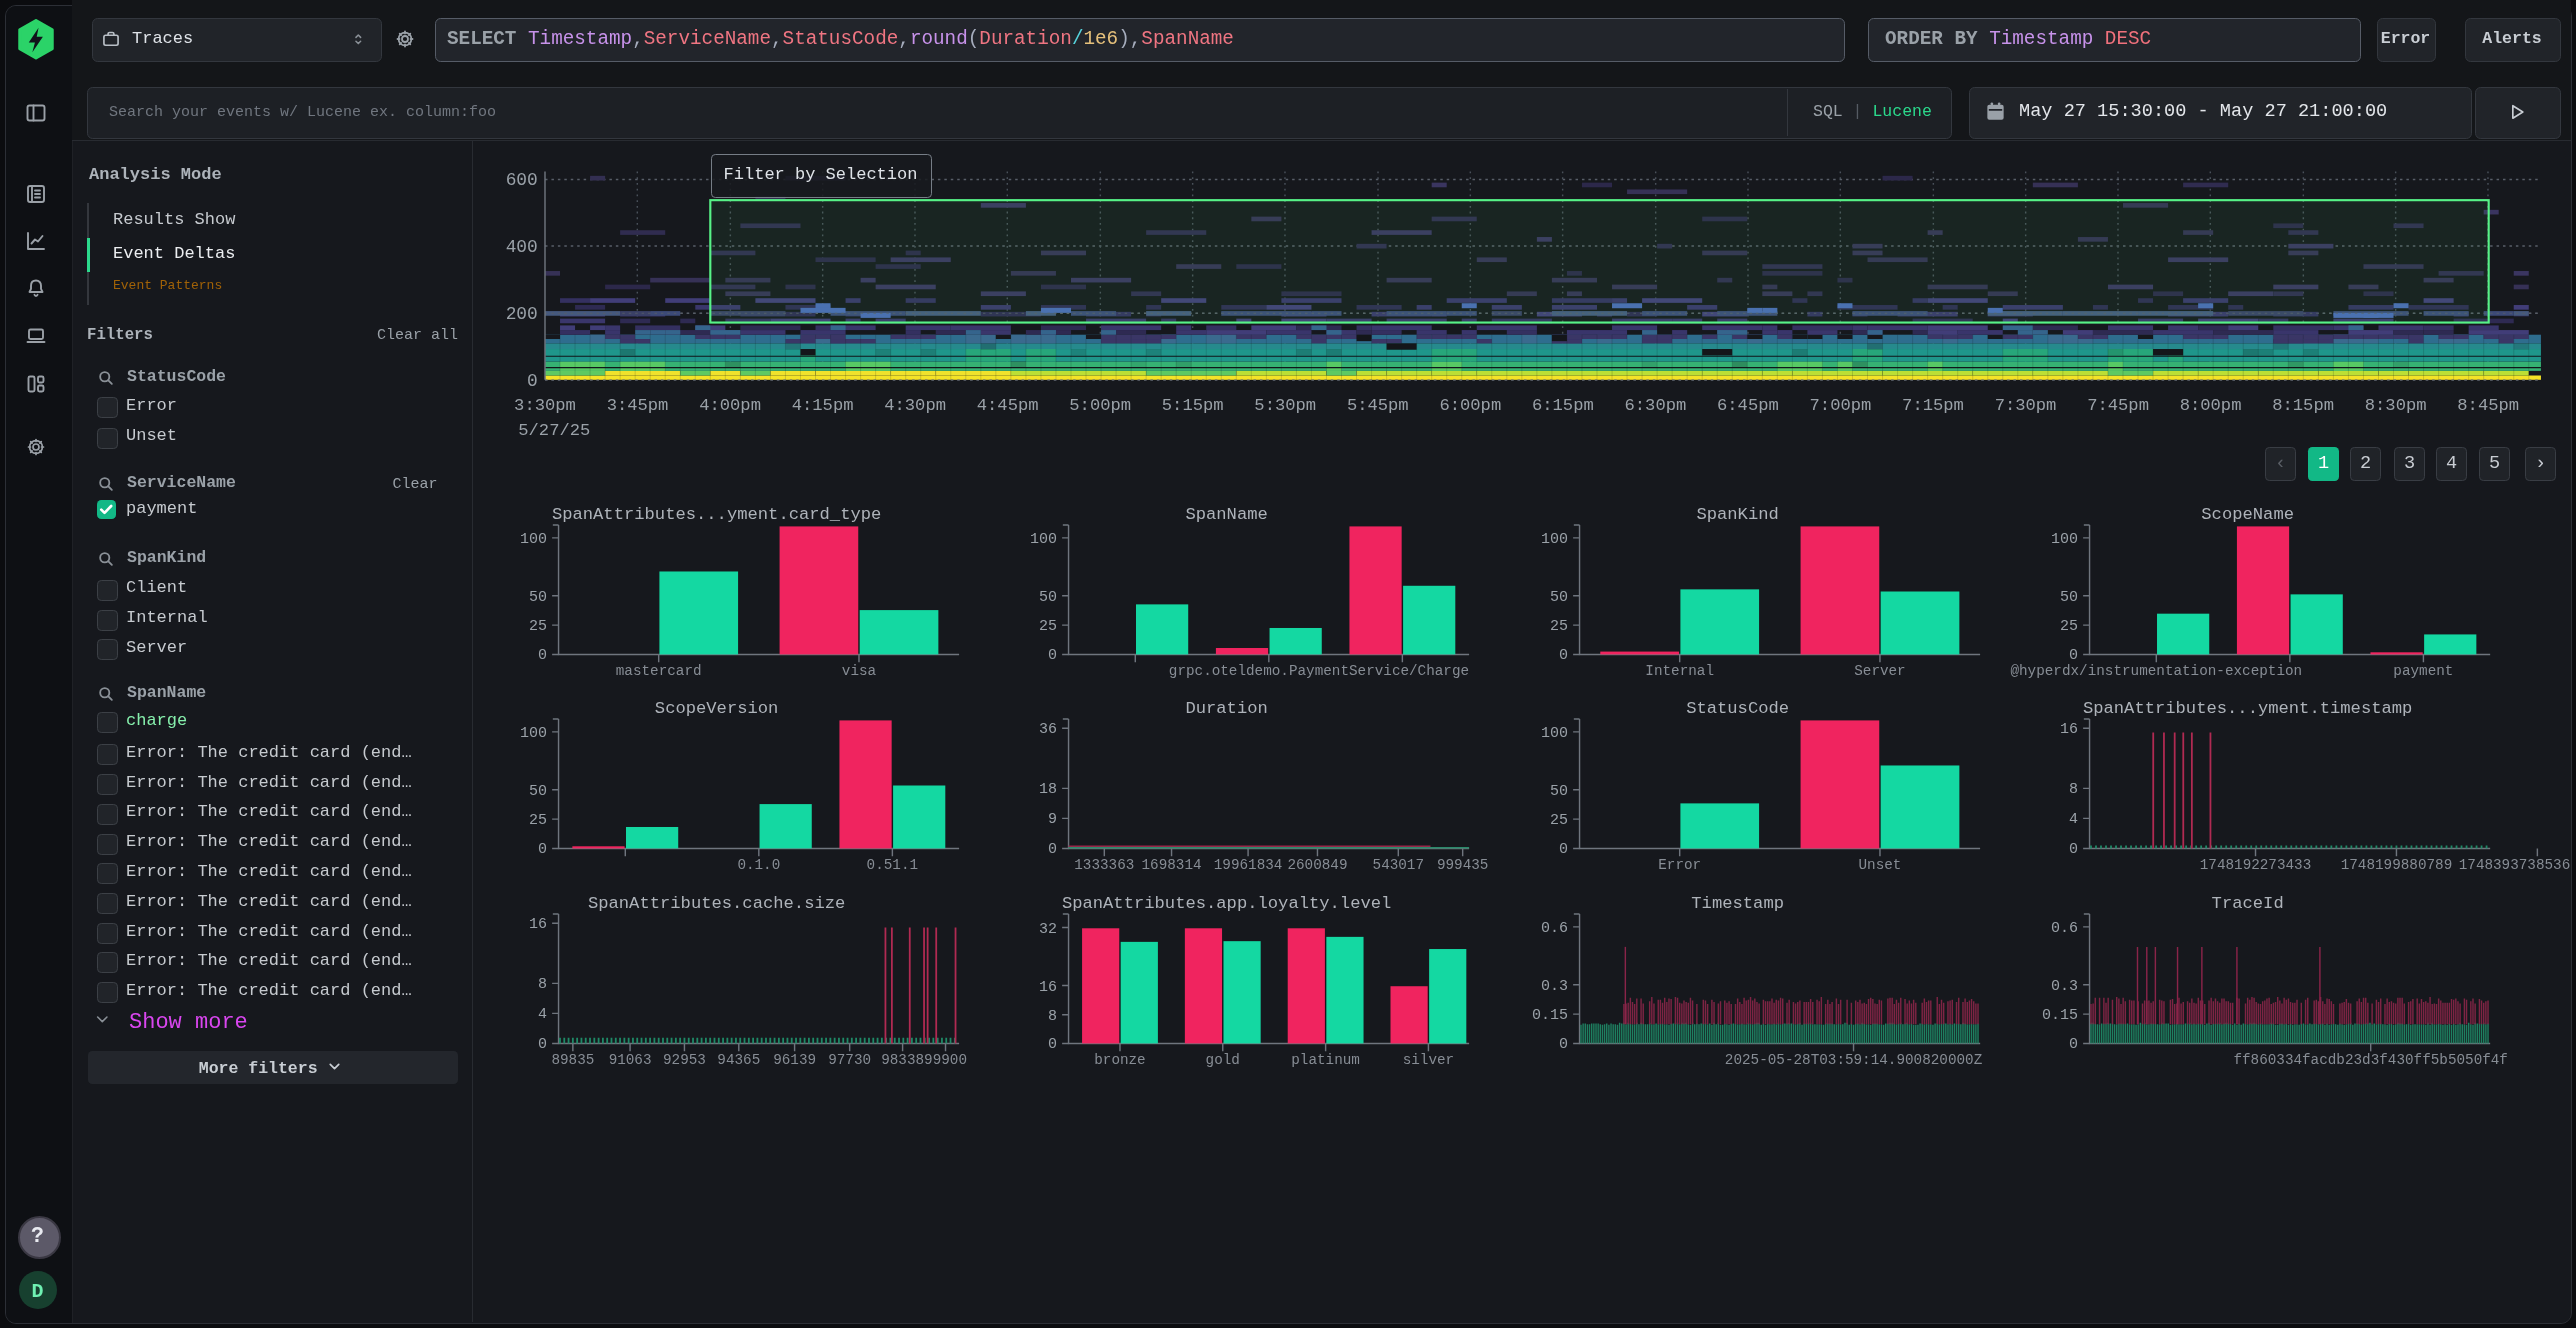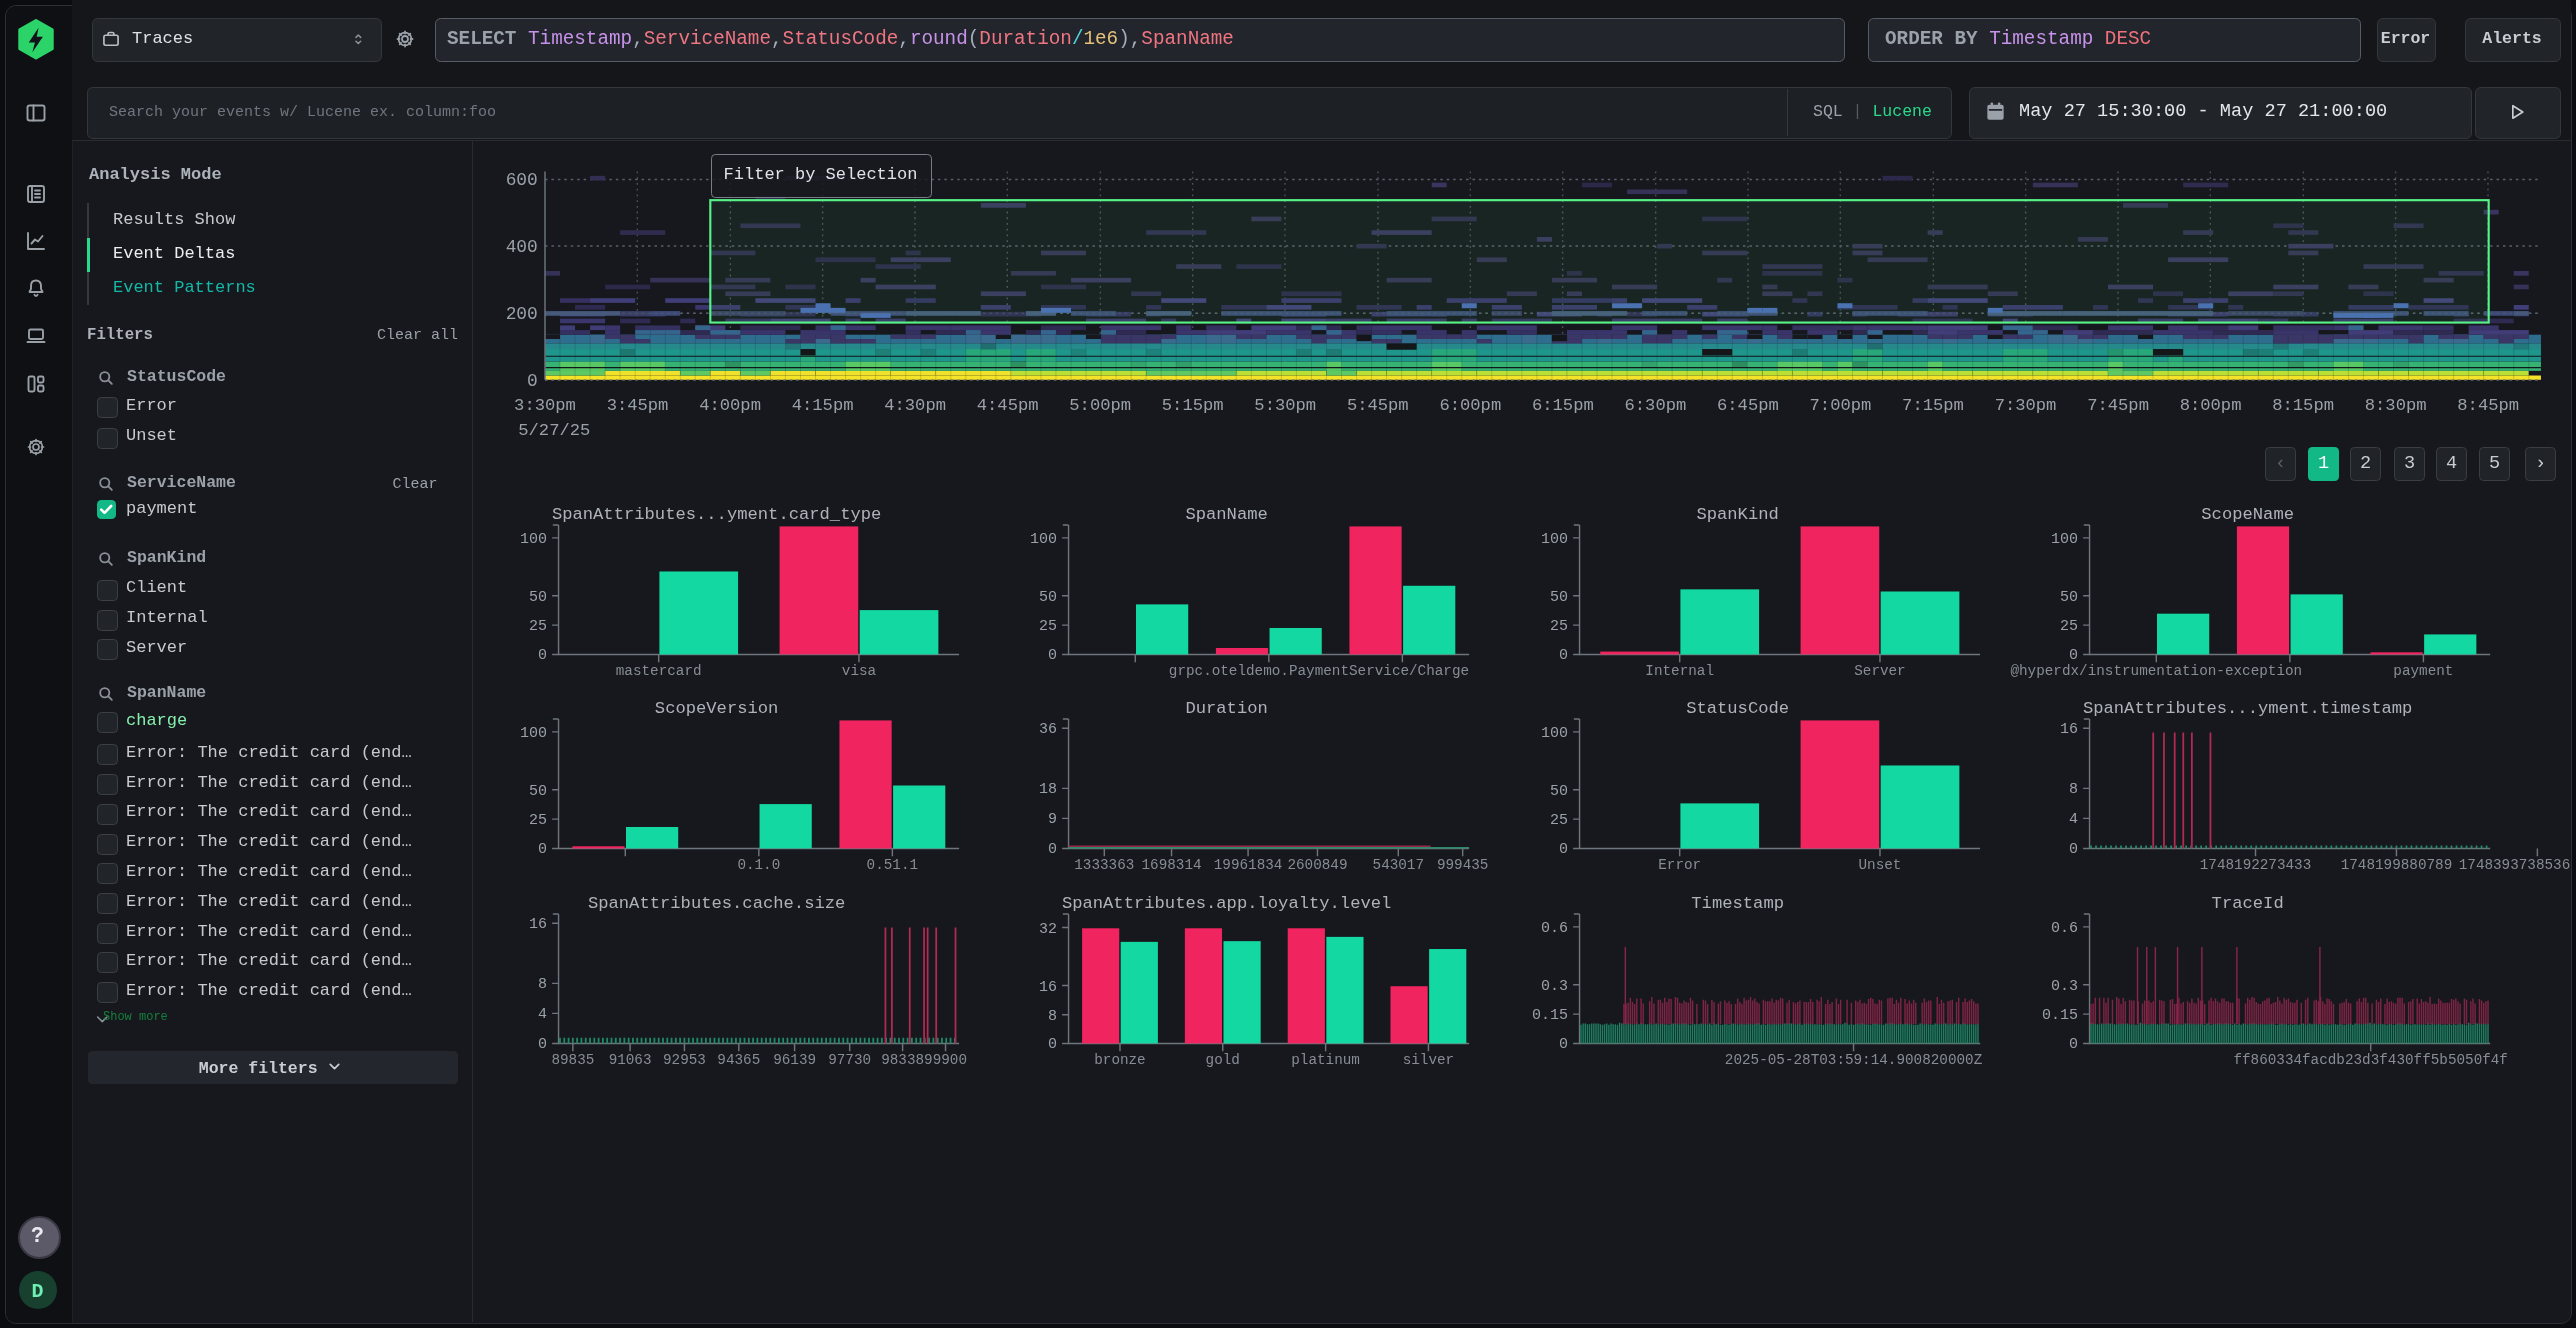--- a/index.html
+++ b/index.html
@@ -84,21 +84,21 @@
 <div style="position:absolute;left:2475px;top:87px;width:84px;height:50px;border:1.4px solid #33373e;border-radius:5.7px;background:#212429"></div>
 <svg style="position:absolute;left:2507px;top:102px" width="20" height="20" viewBox="0 0 24 24" fill="none" stroke="#c9ced4" stroke-width="2" stroke-linejoin="round">
     <path d="M7 4.5v15l12-7.5z"></path>
   </svg>
 <div style="position:absolute;left:472px;top:140px;width:1.4px;height:1182px;background:#282b31"></div>
 <div style="position:absolute;left:89px;top:165px;font-size:17px;font-weight:bold;color:#adb3ba">Analysis Mode</div>
 <div style="position:absolute;left:87px;top:203px;width:2.1px;height:102px;background:#34373d"></div>
 <div style="position:absolute;left:87px;top:238px;width:2.9px;height:34px;background:#2bd98c"></div>
 <div style="position:absolute;left:113px;top:210px;font-size:17px;color:#c6cacf">Results Show</div>
 <div style="position:absolute;left:113px;top:244px;font-size:17px;color:#eceef1">Event Deltas</div>
-<div style="position:absolute;left:113px;top:278px;font-size:17px;color:#14b8a6">Event Patterns</div>
+<div style="position:absolute;left:113px;top:278px;font-size:13px;color:#a16207">Event Patterns</div>
 <div style="position:absolute;left:87px;top:326px;font-size:15.7px;font-weight:bold;color:#adb3ba">Filters</div>
 <div style="position:absolute;left:372px;top:327px;width:86px;font-size:15px;color:#9aa1a8;text-align:right">Clear all</div>
 <svg style="position:absolute;left:96px;top:368px" width="20" height="20" viewBox="0 0 24 24" fill="none" stroke="#8a9097" stroke-width="2.2" stroke-linecap="round" stroke-linejoin="round">
     <circle cx="10.5" cy="10.5" r="5.5"></circle>
     <path d="M14.8 14.8L19 19"></path>
   </svg>
 <div style="position:absolute;left:127px;top:367px;font-size:16.5px;font-weight:bold;color:#9aa1a8">StatusCode</div>
 <div style="position:absolute;left:97px;top:397px;width:18.6px;height:18.6px;border-radius:4.3px;background:#212429;border:1.4px solid #3c4046"></div>
 <div style="position:absolute;left:126px;top:396px;font-size:17px;color:#c6cacf;white-space:nowrap">Error</div>
 <div style="position:absolute;left:97px;top:428px;width:18.6px;height:18.6px;border-radius:4.3px;background:#212429;border:1.4px solid #3c4046"></div>
@@ -146,21 +146,21 @@
 <div style="position:absolute;left:126px;top:892px;font-size:17px;color:#c6cacf;white-space:nowrap">Error: The credit card (end…</div>
 <div style="position:absolute;left:97px;top:923px;width:18.6px;height:18.6px;border-radius:4.3px;background:#212429;border:1.4px solid #3c4046"></div>
 <div style="position:absolute;left:126px;top:922px;font-size:17px;color:#c6cacf;white-space:nowrap">Error: The credit card (end…</div>
 <div style="position:absolute;left:97px;top:952px;width:18.6px;height:18.6px;border-radius:4.3px;background:#212429;border:1.4px solid #3c4046"></div>
 <div style="position:absolute;left:126px;top:951px;font-size:17px;color:#c6cacf;white-space:nowrap">Error: The credit card (end…</div>
 <div style="position:absolute;left:97px;top:982px;width:18.6px;height:18.6px;border-radius:4.3px;background:#212429;border:1.4px solid #3c4046"></div>
 <div style="position:absolute;left:126px;top:981px;font-size:17px;color:#c6cacf;white-space:nowrap">Error: The credit card (end…</div>
 <svg style="position:absolute;left:93px;top:1010px" width="18.6" height="18.6" viewBox="0 0 24 24" fill="none" stroke="#8a9097" stroke-width="2" stroke-linecap="round" stroke-linejoin="round">
     <path d="M6 9l6 6 6-6"></path>
   </svg>
-<div style="position:absolute;left:103px;top:1010px;font-size:12px;color:#15803d">Show more</div>
+<div style="position:absolute;left:129px;top:1010px;font-size:22px;color:#d946ef">Show more</div>
 <div style="position:absolute;left:88px;top:1051px;width:370px;height:33px;background:#23262c;border-radius:4.3px"></div>
 <div style="position:absolute;left:88px;top:1059px;width:370px;text-align:center;font-size:16.5px;font-weight:bold;color:#c9ced4">More filters&nbsp;&nbsp;&nbsp;</div>
 <svg style="position:absolute;left:326px;top:1058px" width="17" height="17" viewBox="0 0 24 24" fill="none" stroke="#c9ced4" stroke-width="2.4" stroke-linecap="round" stroke-linejoin="round">
     <path d="M6 9l6 6 6-6"></path>
   </svg>
 <svg style="position:absolute;left:472px;top:140px;overflow:visible" width="2104" height="315" font-family="'Liberation Mono',monospace" viewBox="0 0 2940 440">
     <line x1="102" y1="55" x2="2891" y2="55" stroke="#585e68" stroke-width="2" stroke-dasharray="3.5 5.5"></line>
     <line x1="102" y1="148" x2="2891" y2="148" stroke="#585e68" stroke-width="2" stroke-dasharray="3.5 5.5"></line>
     <line x1="102" y1="242" x2="2891" y2="242" stroke="#585e68" stroke-width="2" stroke-dasharray="3.5 5.5"></line>
     <line x1="102" y1="335" x2="2891" y2="335" stroke="#585e68" stroke-width="2" stroke-dasharray="3.5 5.5"></line>

